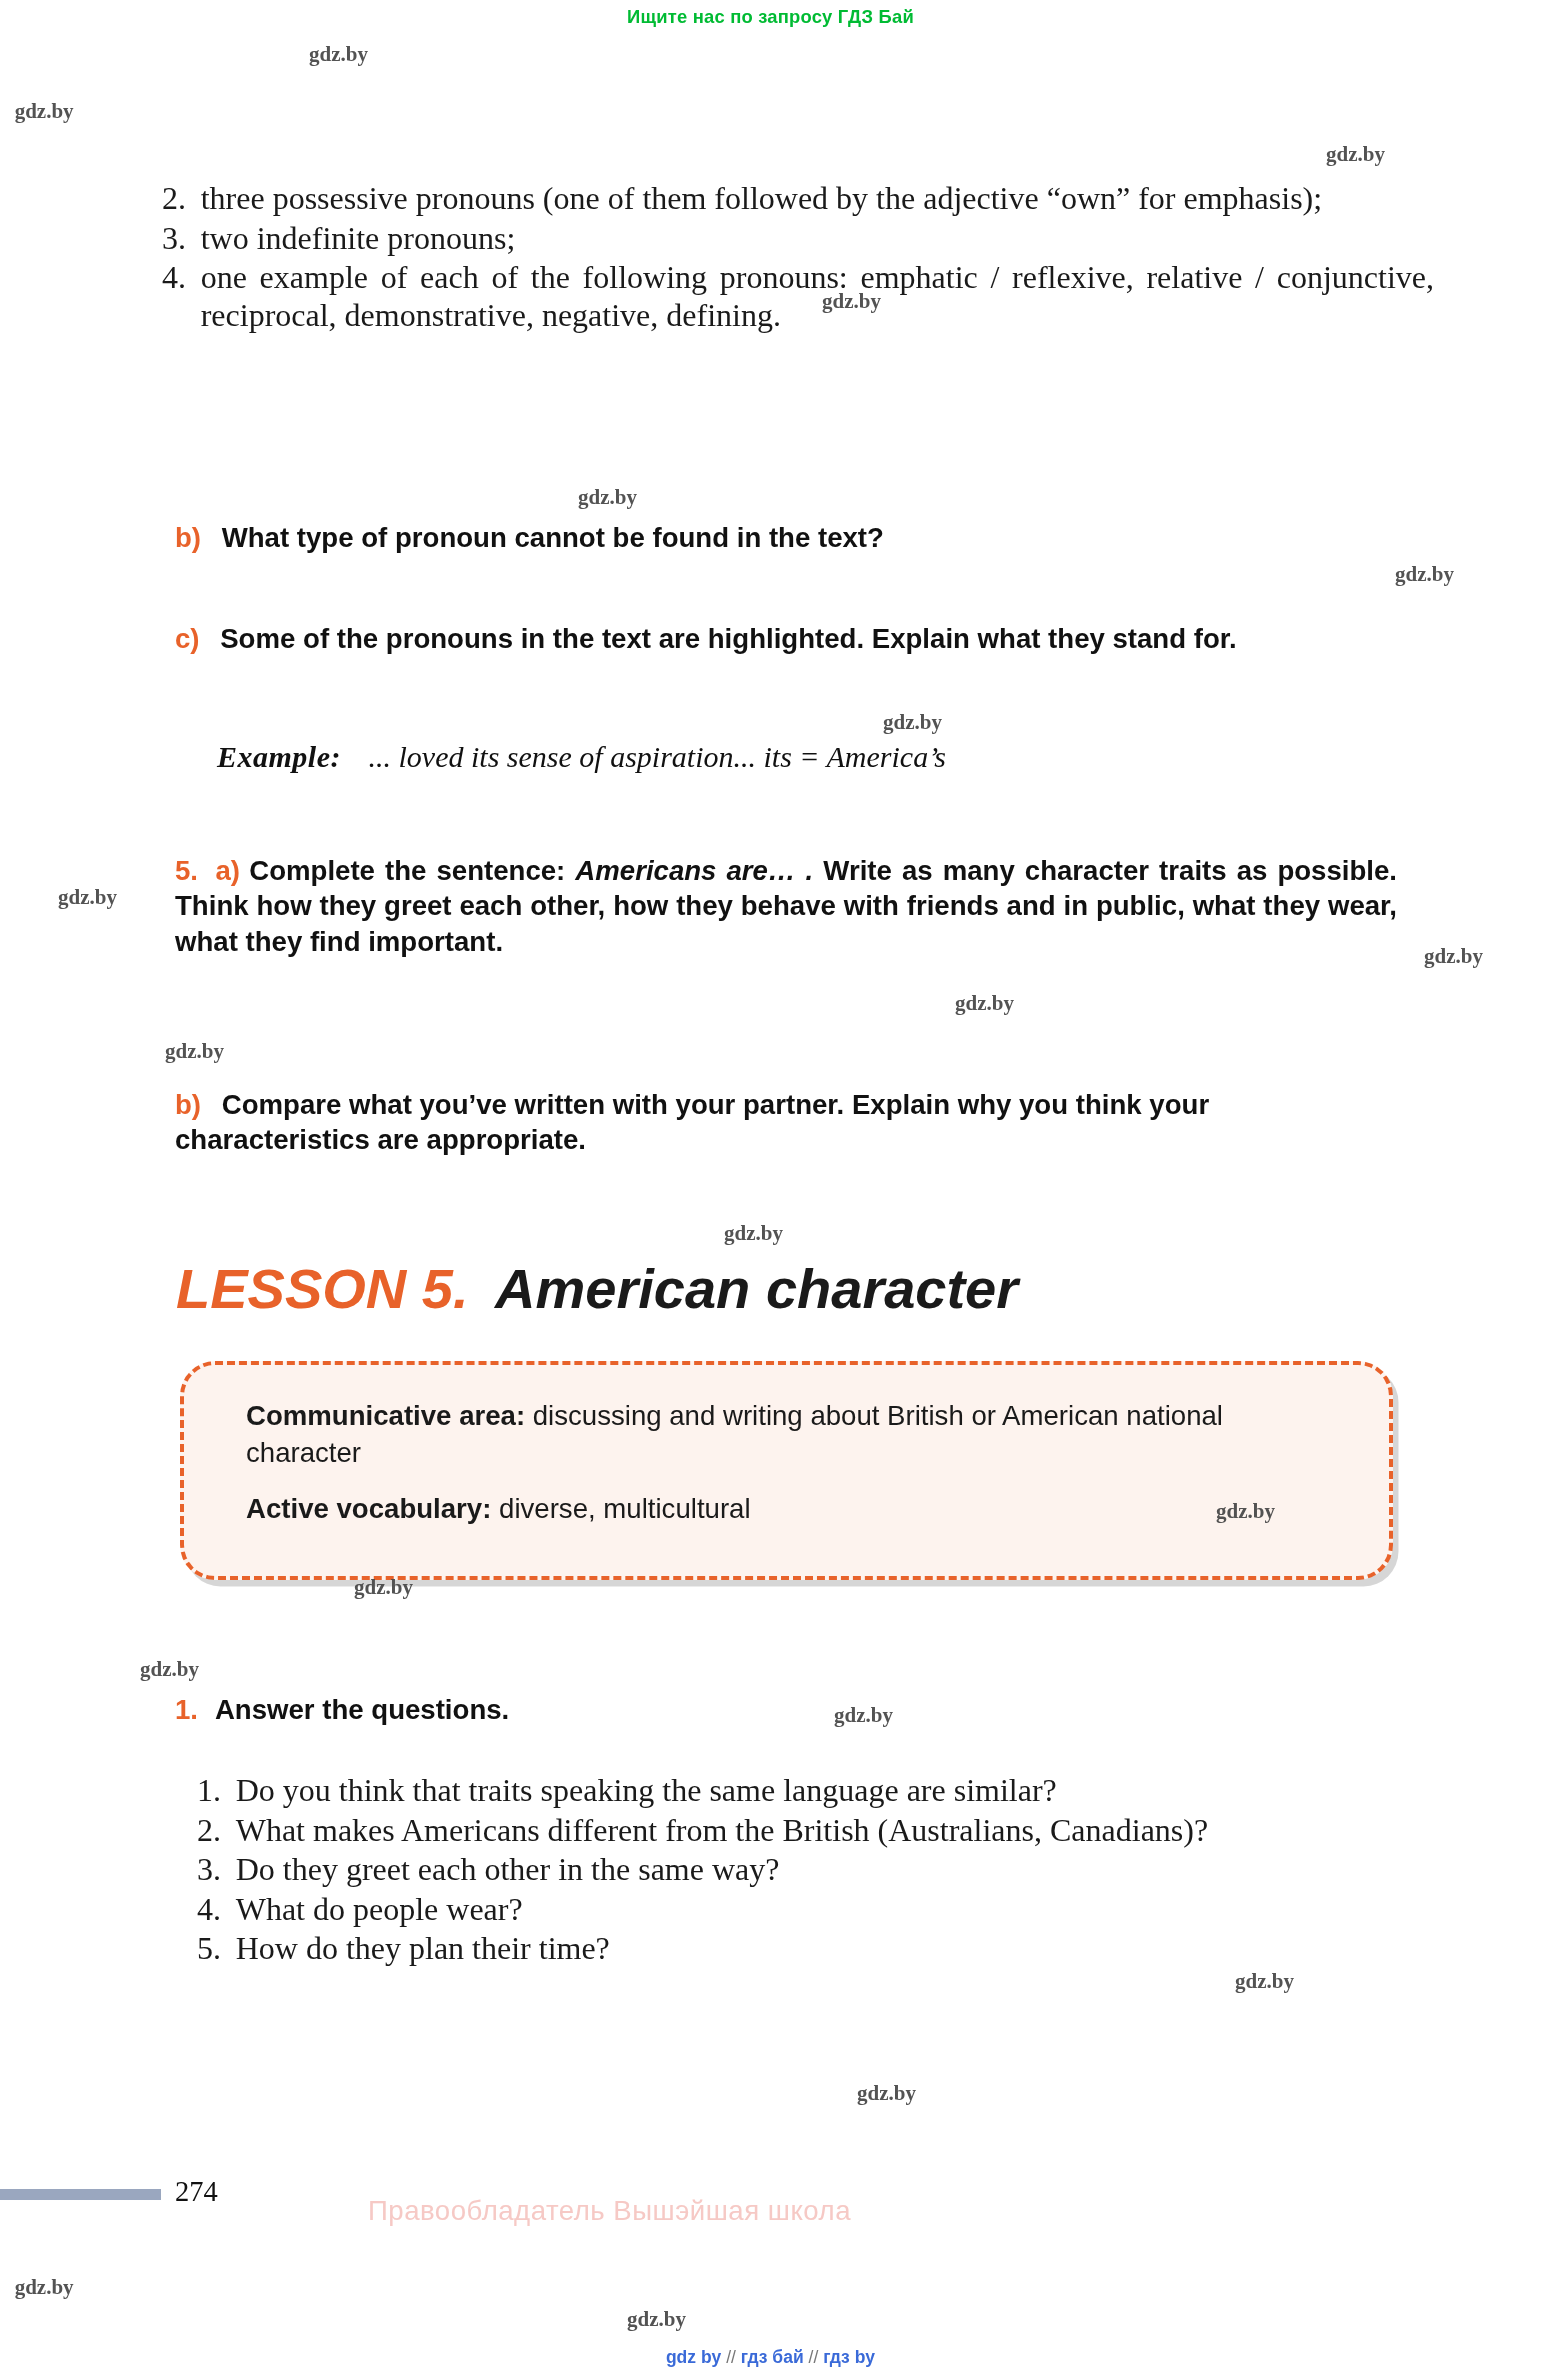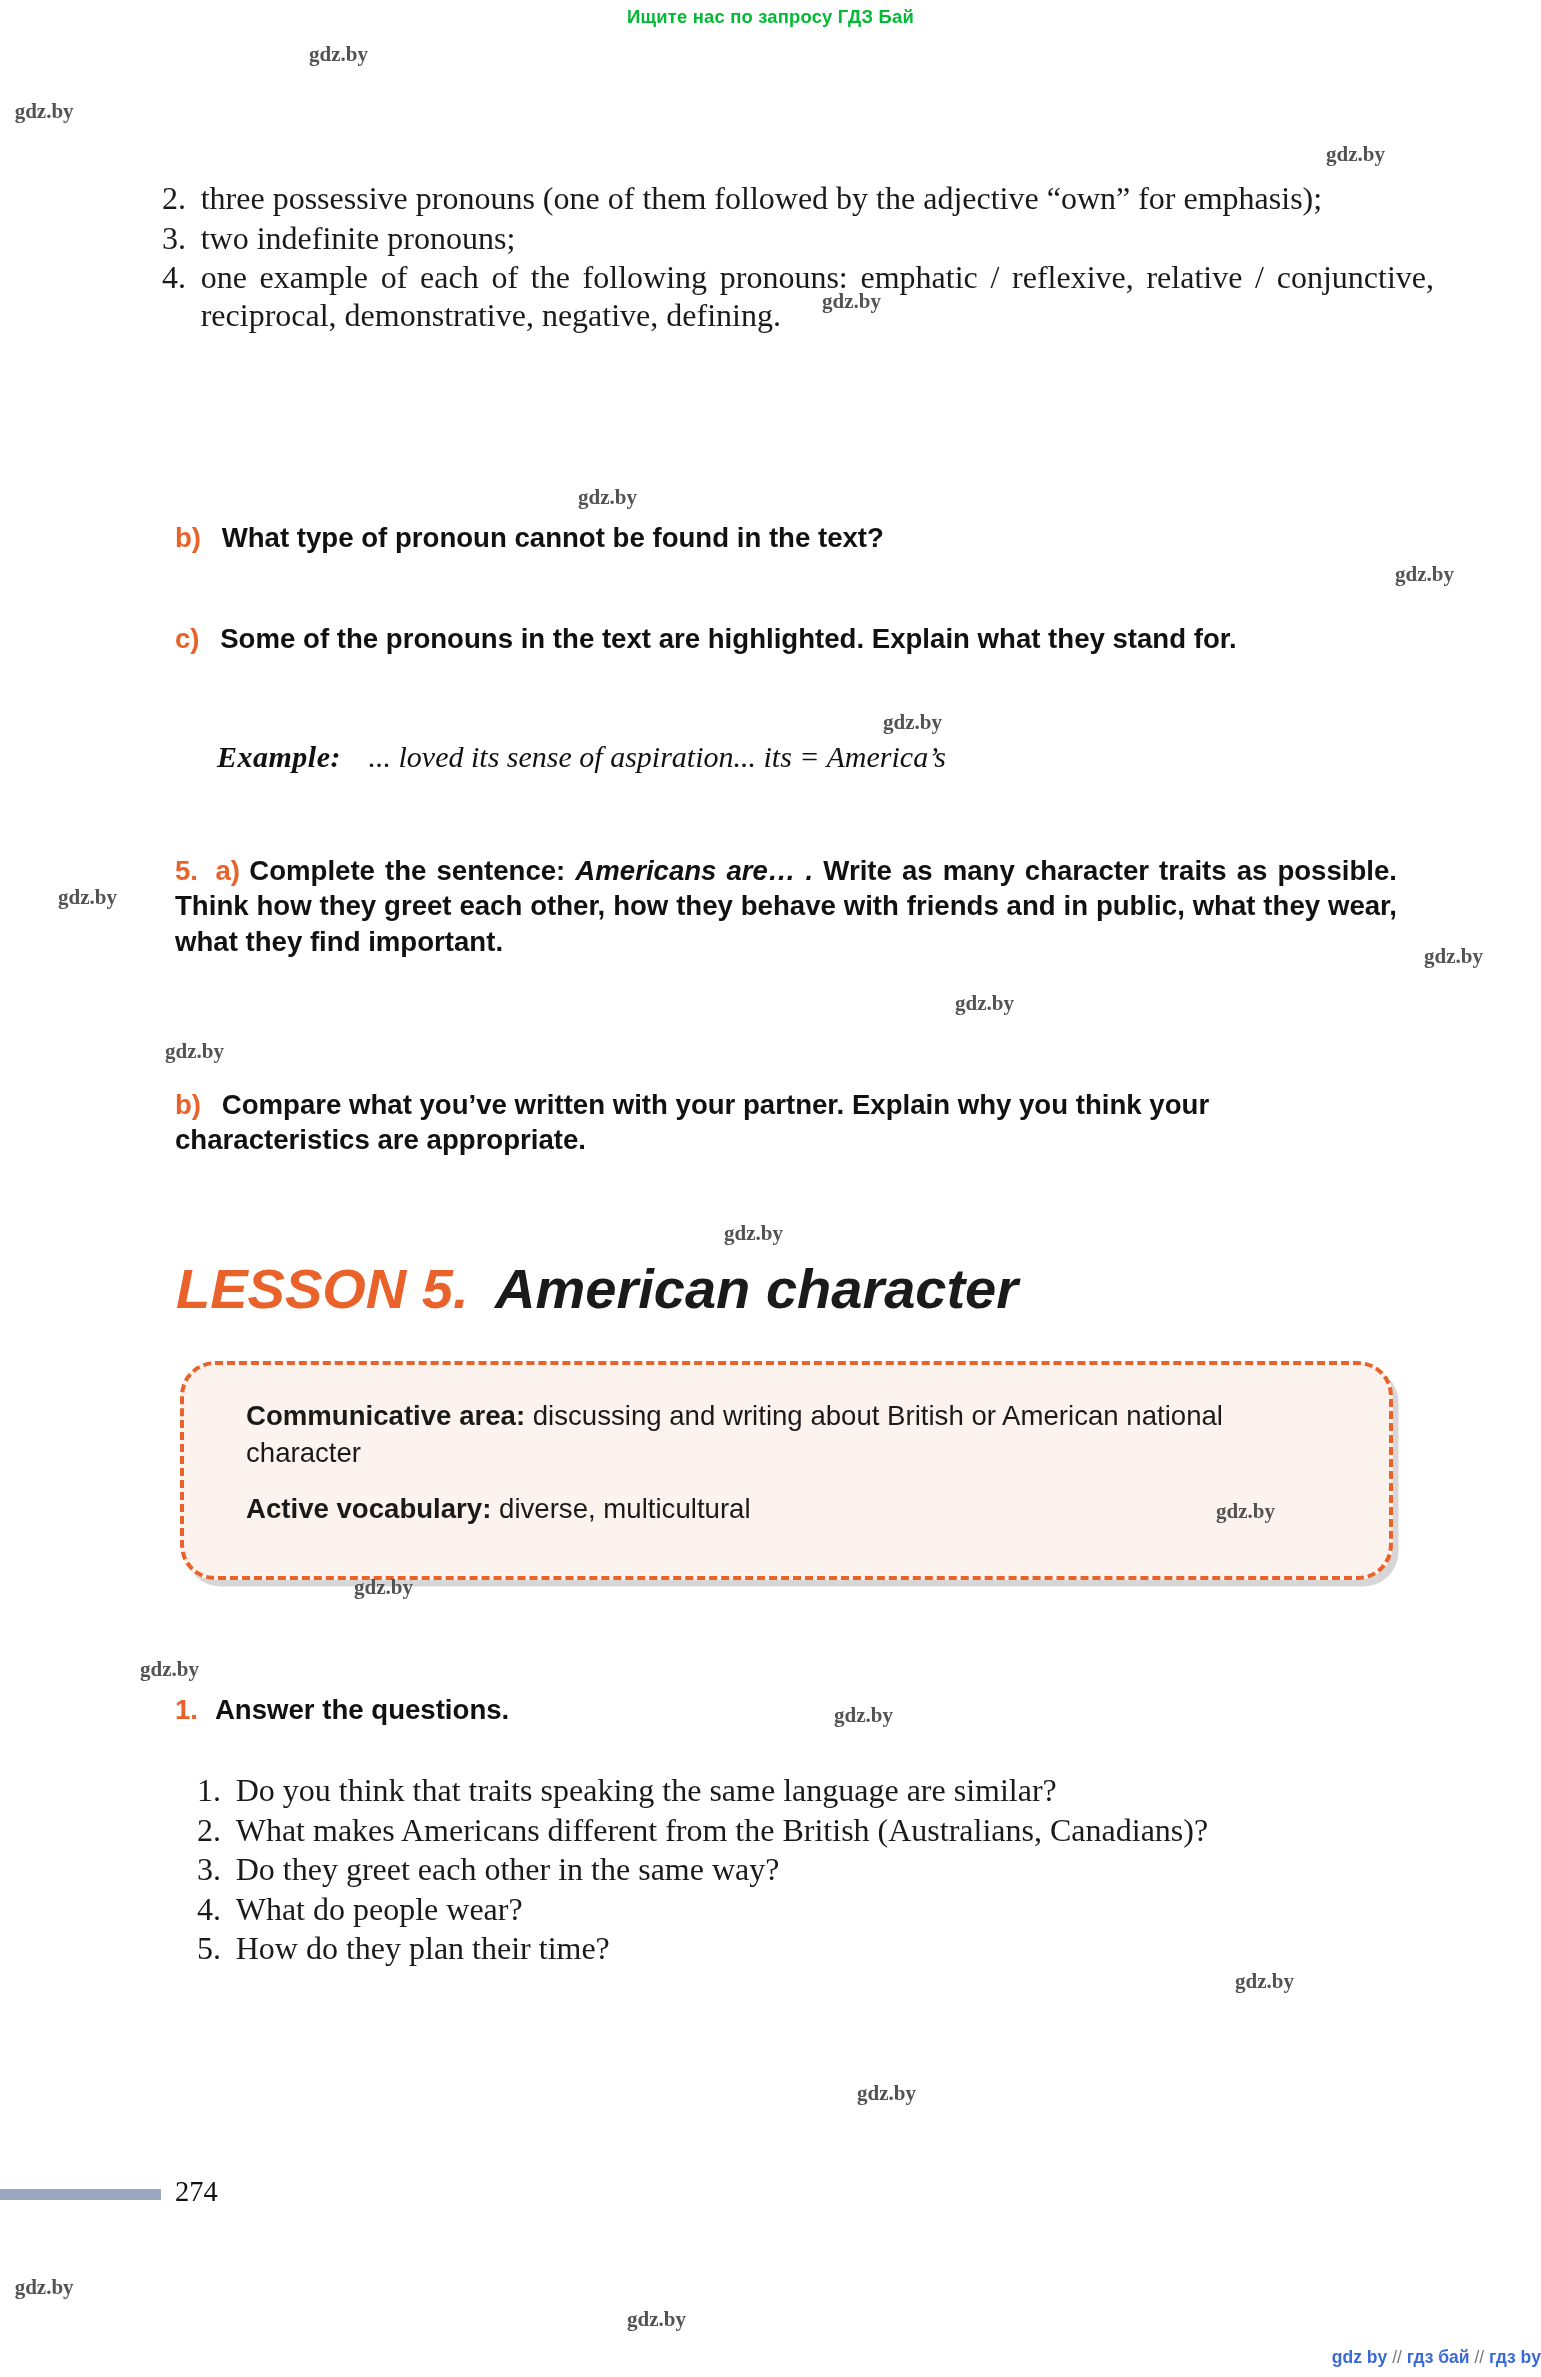--- a/index.html
+++ b/index.html
@@ -174,21 +174,21 @@
     font-size: 27.6px;
     color: #f6c9c5;
     letter-spacing: 0.5px;
     white-space: nowrap;
   }
   .bottom-links {
     position: absolute;
     bottom: 9.2px;
     left: 0;
     width: 1541px;
-    text-align: right;
+    text-align: center;
     font-family: "Liberation Sans", sans-serif;
     font-size: 17.5px;
     color: #3a6ad8;
     font-weight: bold;
   }
   .bottom-links span {
     color: #3a6ad8;
   }
   .bottom-links .sep {
     color: #777;
@@ -281,20 +281,21 @@
       <div class="txt">What do people wear?</div>
     </div>
     <div class="li">
       <div class="num">5.</div>
       <div class="txt">How do they plan their time?</div>
     </div>
   </div>
 
   <div class="footer-rule"></div>
   <div class="page-num" style="left:175px; top:2176px;">274</div>
+  <div class="rights" style="left:368px; top:2195px;">Правообладатель Вышэйшая школа</div>
 
   <div class="bottom-links">
     <span>gdz by</span>
     <span class="sep">//</span>
     <span>гдз бай</span>
     <span class="sep">//</span>
     <span>гдз by</span>
   </div>
 
   <div id="wm-layer">

